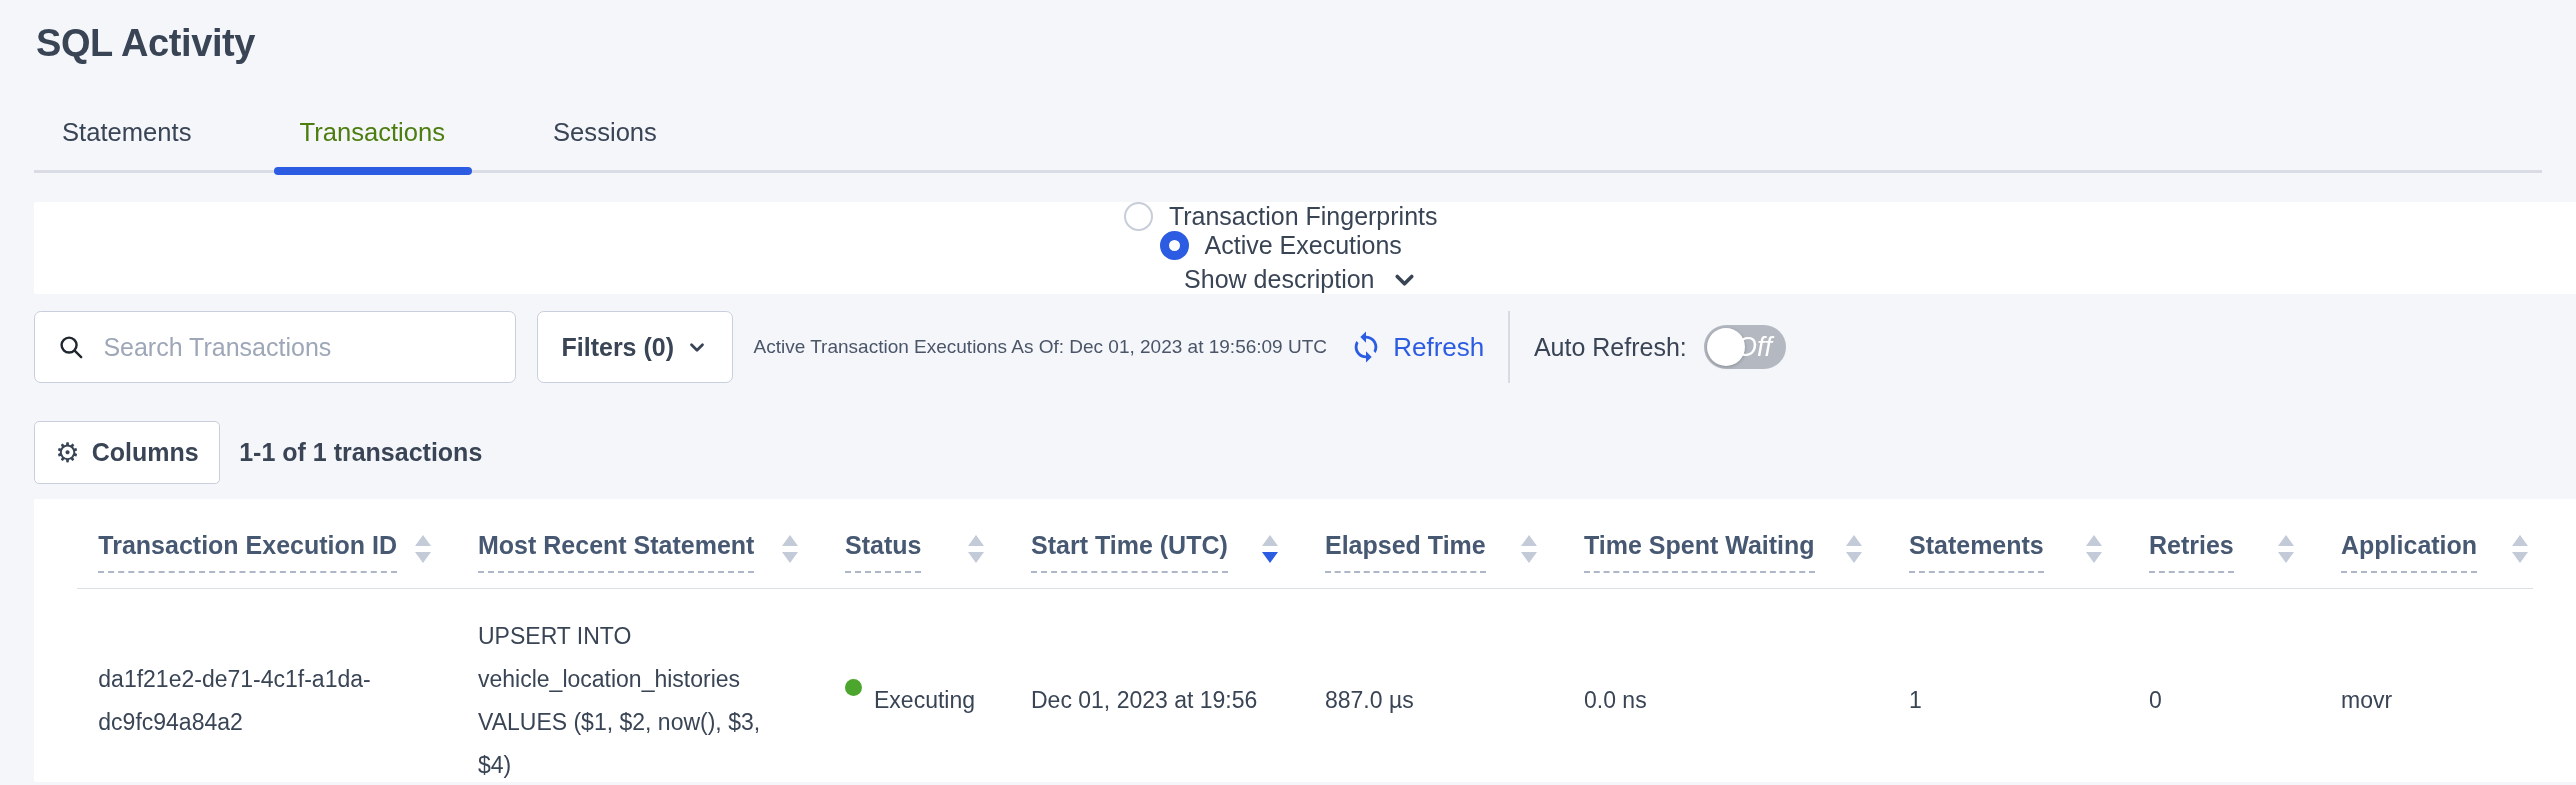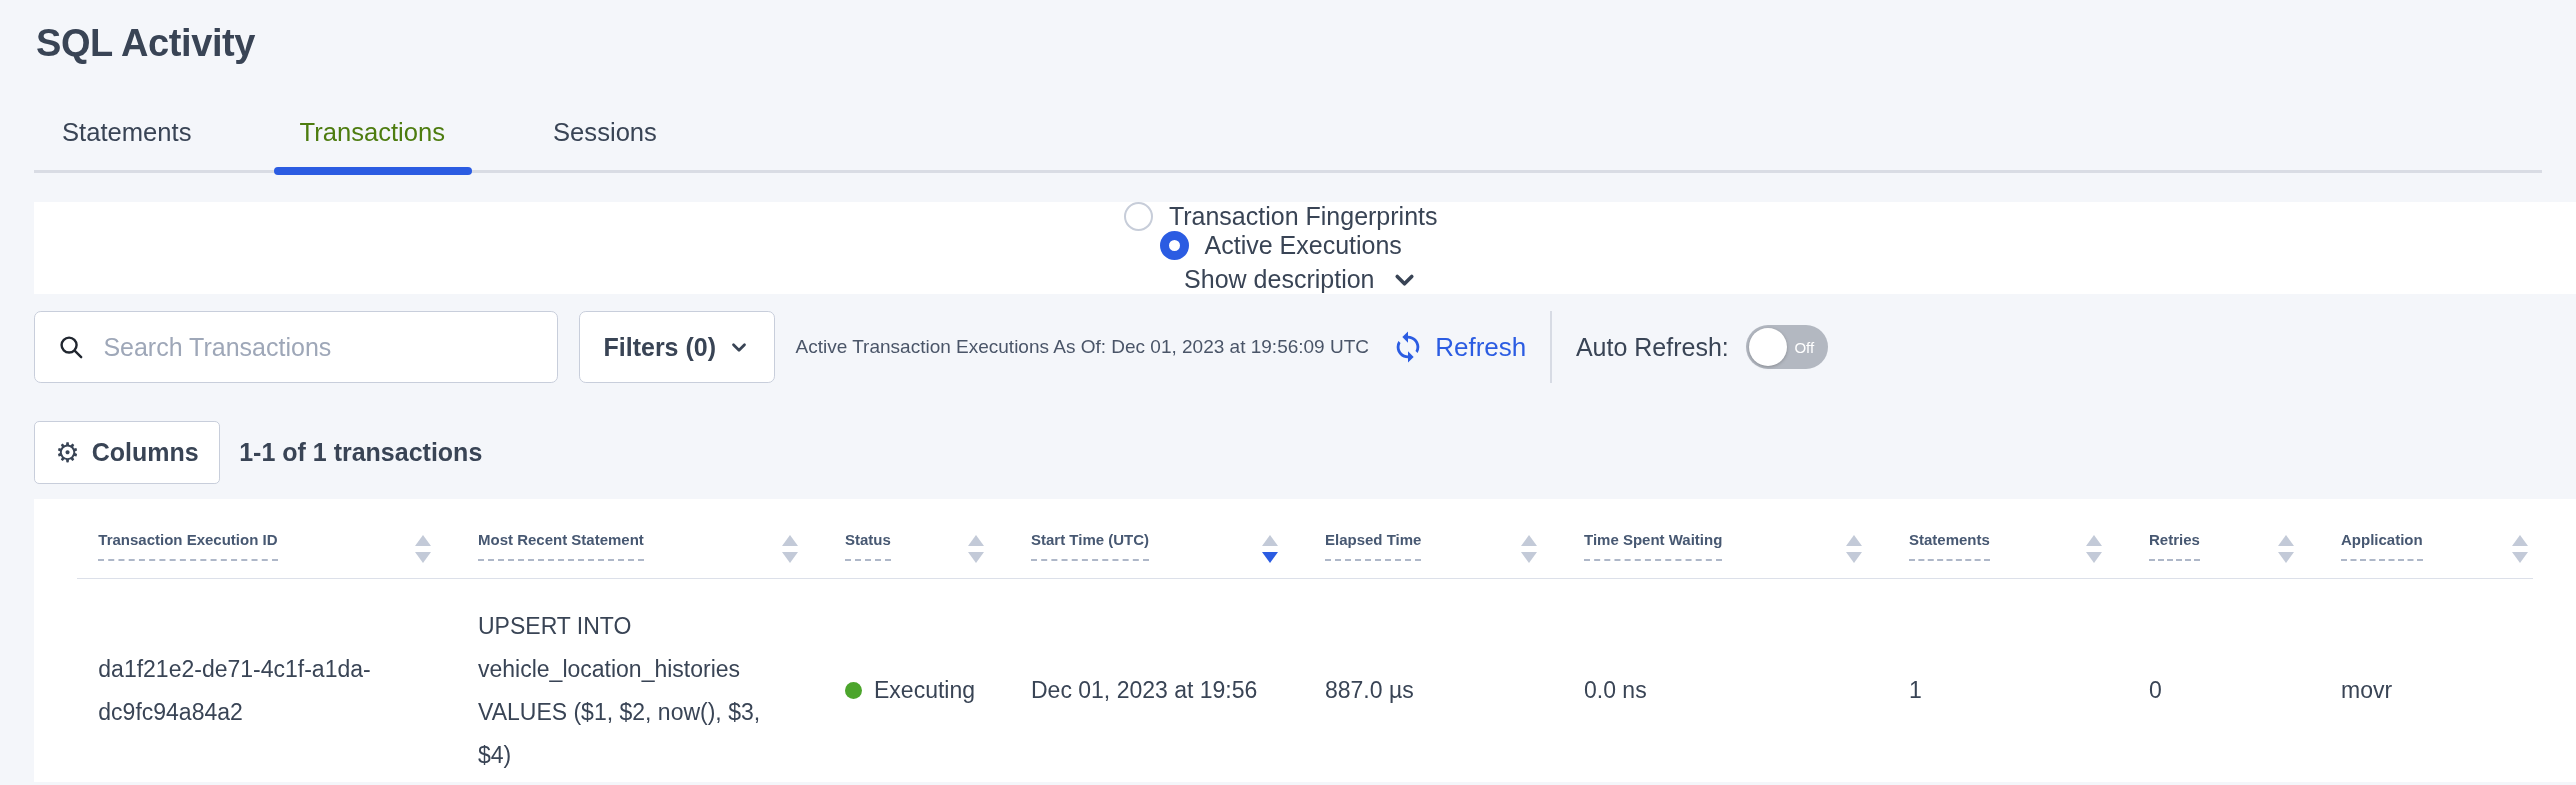--- a/index.html
+++ b/index.html
@@ -67,21 +67,21 @@
   .show-desc { display: flex; align-items: center; font-size: 25px; color: #394455; cursor: pointer; }
   .show-desc svg { margin-left: 15.4px; }
 
   
   .toolbar {
     margin: 17px 0 0 34px;
     height: 72px;
     display: flex; align-items: center;
   }
   .search-box {
-    width: 524px; height: 72px;
+    width: 482px; height: 72px;
     background: #fff; border: 1.7px solid #c8cedb; border-radius: 6.8px;
     display: flex; align-items: center;
     padding-left: 22px;
   }
   .search-box input {
     border: none; outline: none; background: transparent;
     font-family: "Liberation Sans", sans-serif;
     font-size: 25px; color: #394455;
     margin-left: 15.4px; width: 393px;
   }
@@ -102,21 +102,21 @@
     width: 82px; height: 44px; border-radius: 22px;
     background: #b3b8c1; position: relative; cursor: pointer;
   }
   .toggle-knob {
     position: absolute; left: 3.4px; top: 3.4px;
     width: 38px; height: 38px; border-radius: 50%;
     background: #fff; box-shadow: 0 0.9px 3.4px rgba(0,0,0,0.25);
   }
   .toggle-state {
     position: absolute; right: 13.7px; top: 50%; transform: translateY(-50%);
-    font-size: 15px; color: #ffffff;
+    font-size: 27px; color: #ffffff; font-style: italic;
   }
 
   
   .table-controls {
     margin: 38px 0 0 34px; height: 63px;
     display: flex; align-items: center;
   }
   .columns-btn {
     height: 63px; padding: 0 20.5px;
     background: #fff; border: 1.7px solid #c8cedb; border-radius: 5.1px;
@@ -135,21 +135,21 @@
   }
   table { width: 100%; border-collapse: collapse; table-layout: fixed; }
   thead th {
     text-align: left; vertical-align: top;
     padding: 32px 47px 15.4px 0;
     border-bottom: 1.7px solid #dce0e9;
   }
   thead th:last-child { padding-right: 5.1px; }
   th .th-inner { display: flex; justify-content: space-between; align-items: flex-start; }
   .th-label {
-    font-size: 15px; font-weight: 700; color: #475872;
+    font-size: 25px; font-weight: 700; color: #475872;
     white-space: nowrap;
     padding-bottom: 10.2px;
     border-bottom: 2.6px dashed #aeb7c8;
     cursor: pointer;
   }
   .sort { display: flex; flex-direction: column; gap: 6px; margin-top: 3.4px; cursor: pointer; flex: none; margin-left: 10.2px; }
   .tri { width: 0; height: 0; border-left: 8.5px solid transparent; border-right: 8.5px solid transparent; }
   .tri.up   { border-bottom: 11px solid #c3cad8; }
   .tri.down { border-top: 11px solid #c3cad8; }
   .tri.down.active { border-top-color: #2b5ce2; }
@@ -157,21 +157,21 @@
   tbody td {
     padding: 25.6px 47px 32px 0;
     font-size: 23px; color: #394455;
     vertical-align: middle;
     line-height: 43px;
     border-bottom: 1.7px solid #dce0e9;
     overflow-wrap: break-word;
   }
   td.first { padding-left: 21.3px; }
   th.first { padding-left: 21.3px; }
-  .status-cell { display: flex; align-items: center; gap: 12px; }
+  .status-cell { display: flex; align-items: flex-start; gap: 12px; }
   .status-dot { width: 17px; height: 17px; border-radius: 50%; background: #4ca52c; flex: none; }
 
   .icon-svg { display: block; }
 </style>
 </head>
 <body>
 
 <div class="page-title">SQL Activity</div>
 
 <div class="tabs">

